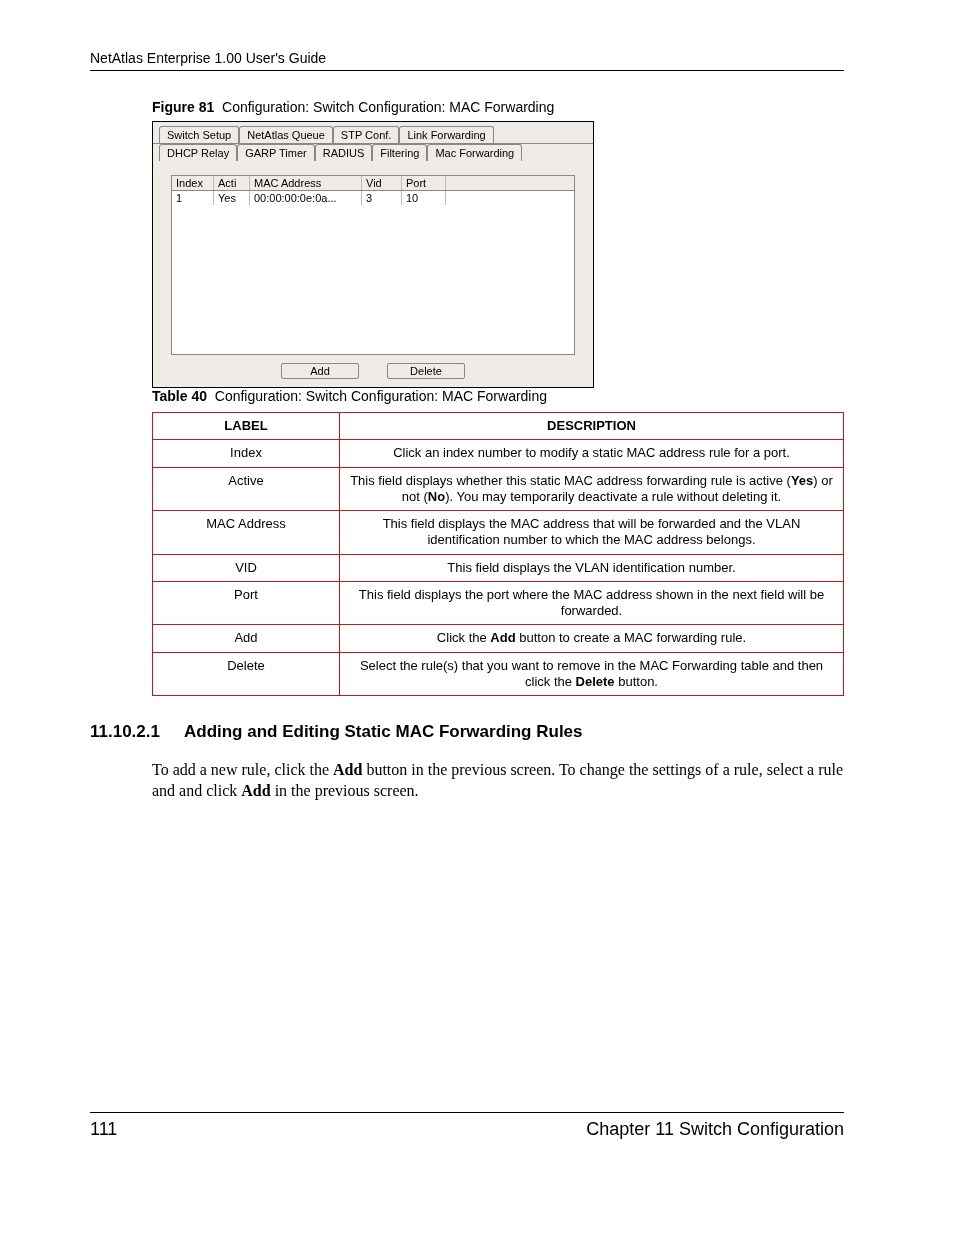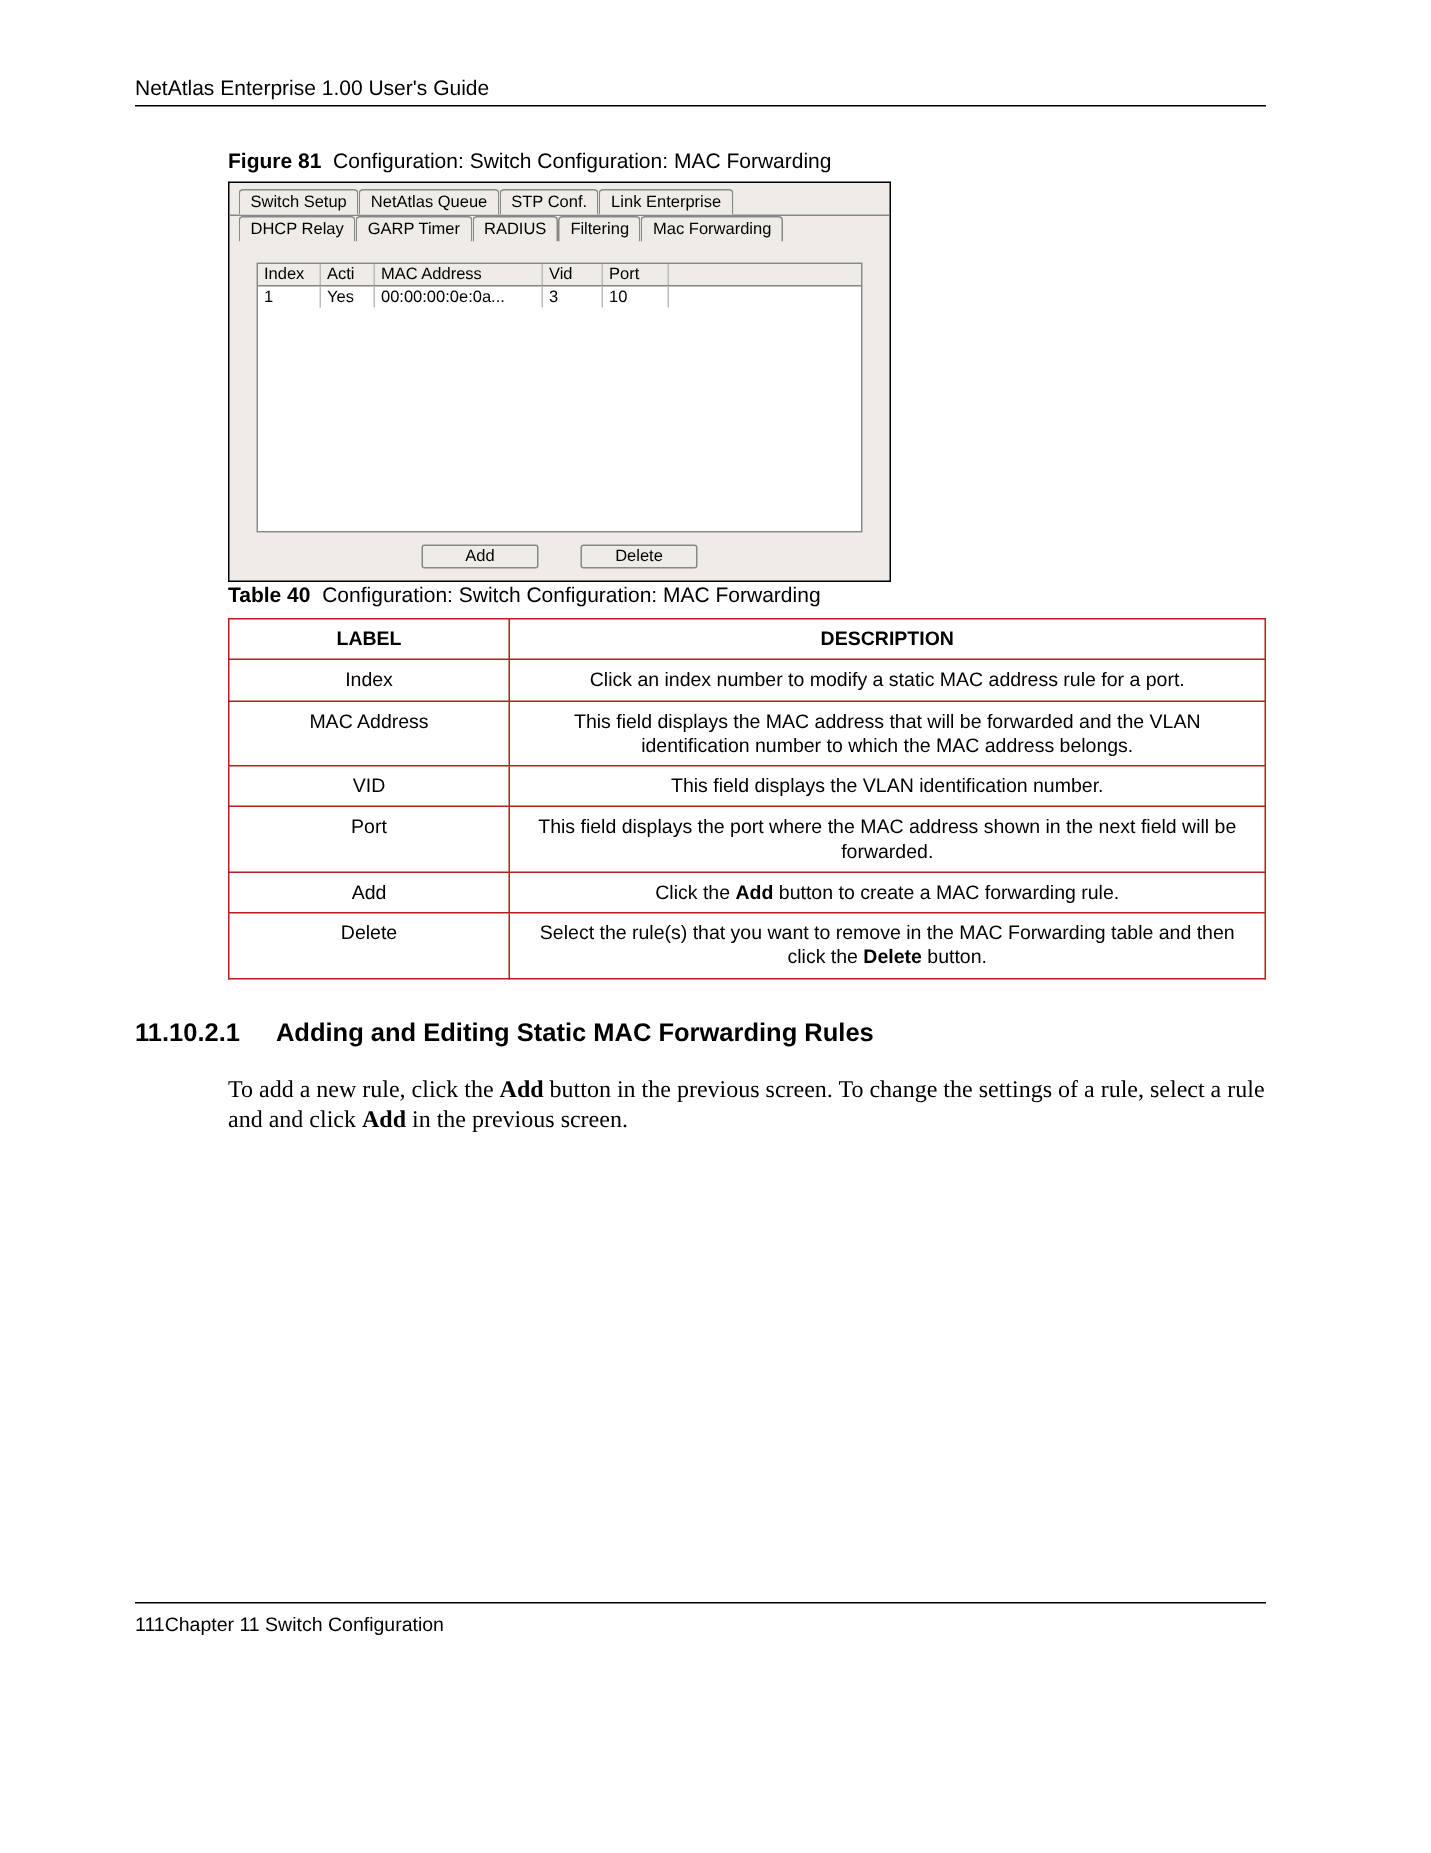--- a/index.html
+++ b/index.html
@@ -149,22 +149,23 @@
     font-weight: bold;
     margin: 26px 0 14px 0;
   }
   .h4-num { display: inline-block; margin-right: 24px; }
 
   .footer {
     margin-top: 310px;
     border-top: 1.5px solid #000;
     padding-top: 6px;
     display: flex;
-    font-family: Arial, Helvetica, sans-serif;
-    font-size: 13px;
+    justify-content: space-between;
+    font-family: Arial, Helvetica, sans-serif;
+    font-size: 18px;
   }
 </style>
 </head>
 <body>
 
 <div class="page">
 
   <div class="running-head">NetAtlas Enterprise 1.00 User's Guide</div>
   <hr class="hr">
 
@@ -172,21 +173,21 @@
 
     <div class="fig-cap">
       <b>Figure 81</b>&nbsp;&nbsp;<span>Configuration: Switch Configuration: MAC Forwarding</span>
     </div>
 
     <div class="dialog">
       <div class="tabrow" id="tabrow1">
           <div class="tab">Switch Setup</div>
           <div class="tab">NetAtlas Queue</div>
           <div class="tab">STP Conf.</div>
-          <div class="tab">Link Enterprise</div>
+          <div class="tab">Link Forwarding</div>
         </div>
       <div class="tabrow second" id="tabrow2">
           <div class="tab">DHCP Relay</div>
           <div class="tab">GARP Timer</div>
           <div class="tab">RADIUS</div>
           <div class="tab">Filtering</div>
           <div class="tab active">Mac Forwarding</div>
         </div>
 
       <div class="listbox">
@@ -225,20 +226,24 @@
           <th class="th-label">LABEL</th>
           <th>DESCRIPTION</th>
         </tr>
       </thead>
       <tbody id="docrows">
           <tr>
             <td>Index</td>
             <td>Click an index number to modify a static MAC address rule for a port.</td>
           </tr>
           <tr>
+            <td>Active</td>
+            <td>This field displays whether this static MAC address forwarding rule is active (<b>Yes</b>) or not (<b>No</b>). You may temporarily deactivate a rule without deleting it.</td>
+          </tr>
+          <tr>
             <td>MAC Address</td>
             <td>This field displays the MAC address that will be forwarded and the VLAN identification number to which the MAC address belongs.</td>
           </tr>
           <tr>
             <td>VID</td>
             <td>This field displays the VLAN identification number.</td>
           </tr>
           <tr>
             <td>Port</td>
             <td>This field displays the port where the MAC address shown in the next field will be forwarded.</td>

